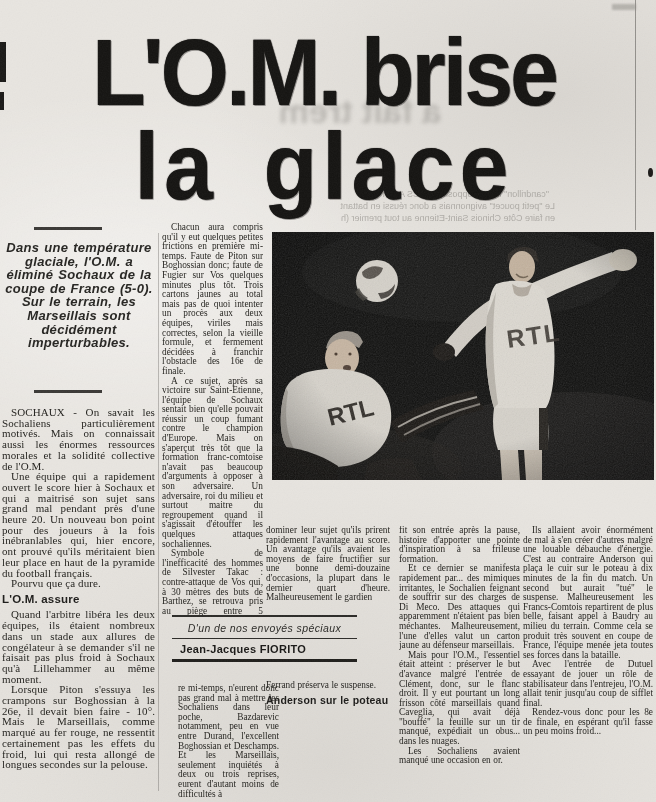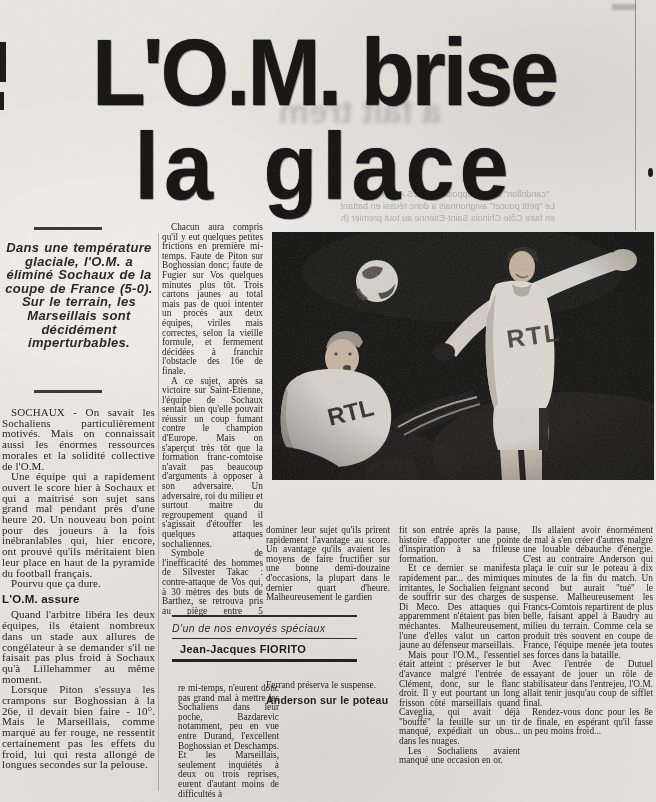--- a/index.html
+++ b/index.html
@@ -39,21 +39,21 @@
   #col2b{left:178px;top:684px;width:101px;height:117px;}
   #col3a{left:266px;top:526px;width:124px;height:88px;}
   #col3b{left:266px;top:681px;width:124px;height:120px;}
   #col4 {left:399px;top:526px;width:121px;height:276px;}
   #col5 {left:523px;top:526px;width:130px;height:276px;}
   
   .envoy{position:absolute;left:172px;top:615px;width:185px;z-index:3;}
   .er{background:#2b2a27;height:1px;}
   .er1{height:2px;}
   .er3{height:3px;background:#1f1e1b;}
-  .kicker{font:italic 10.5px/12px "Liberation Sans",sans-serif;
+  .kicker{font:italic 10.5px/12px "Liberation Sans",sans-serif;text-align:center;
           color:#2a2926;padding:5px 0 4px;letter-spacing:.4px;}
   .author{font:bold 11px/12px "Liberation Sans",sans-serif;color:#181715;
           padding:4px 0 4px 8px;letter-spacing:.3px;}
   
   .photo{position:absolute;left:272px;top:232px;width:382px;height:248px;margin:0;
          background:#0b0b0a;z-index:2;}
   .photo svg{display:block;width:100%;height:100%;}
   .caption{position:absolute;left:266px;top:488px;width:388px;margin:0;
            font:bold 9.5px/12.3px "Liberation Sans",sans-serif;color:#1b1a18;
            text-align:justify;z-index:2;}

